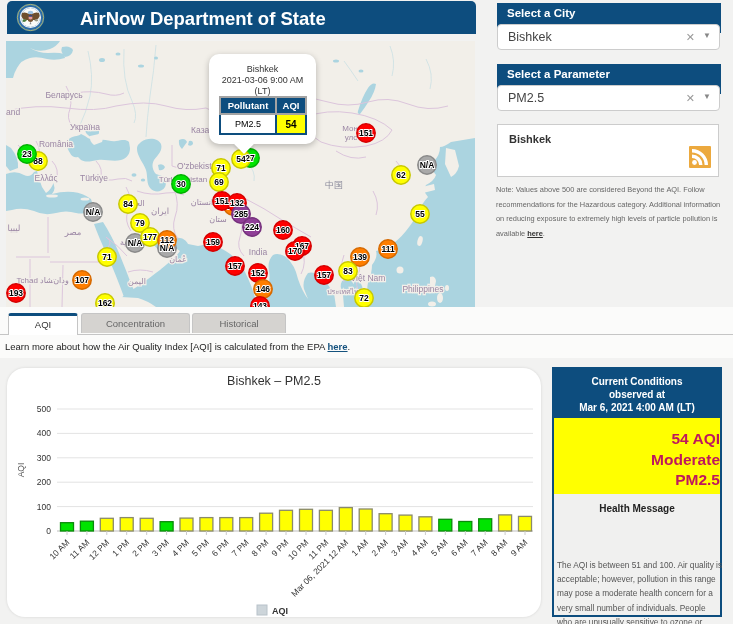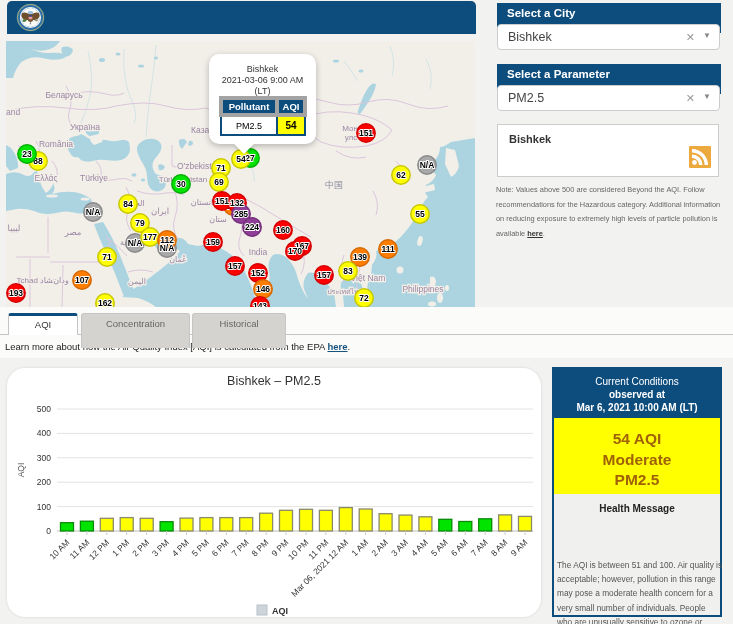--- a/index.html
+++ b/index.html
@@ -6,44 +6,44 @@
 html,body { width:733px; height:624px; background:#f2f2f1; font-family:"Liberation Sans",sans-serif; overflow:hidden; position:relative; }
 .abs { position:absolute; }
 #hdr { left:7px; top:1px; width:469px; height:33px; background:#0d4d7e; border-radius:5px 5px 0 0; }
 #hdr .title { position:absolute; left:73px; top:7px; color:#fff; font-size:18.5px; font-weight:bold; }
 #strip { left:0; top:307px; width:733px; height:51px; background:#fbfbfa; }
 #map { left:6px; top:41px; width:469px; height:266px; background:#f2efe9; overflow:hidden; }
 #popup { left:209px; top:54px; width:107px; height:90px; background:#fff; border-radius:10px; box-shadow:0 2px 6px rgba(0,0,0,0.25); z-index:5; font-size:9px; color:#333; text-align:center; }
 #popup .tail { position:absolute; left:28px; top:83px; width:14px; height:14px; background:#fff; transform:rotate(45deg); box-shadow:2px 2px 3px rgba(0,0,0,0.12); }
 #popup .lines { position:absolute; top:10px; width:100%; line-height:11px; }
 #ptable { position:absolute; left:10px; top:42px; width:88px; border-collapse:collapse; z-index:2; background:#fff; }
-#ptable th { background:#0d4d7e; color:#fff; font-weight:bold; font-size:9.5px; height:17px; border:4px solid #a3a3a3; }
+#ptable th { background:#0d4d7e; color:#fff; font-weight:bold; font-size:9.5px; height:17px; border:2px solid #a3a3a3; }
 #ptable td { font-size:9px; height:20px; text-align:center; border:2px solid #0d4d7e; color:#000; }
 #ptable td.aqi { background:#ff0; font-weight:bold; font-size:10px; }
 .sbhead { left:497px; width:224px; height:30px; background:#0d4d7e; color:#fff; font-size:11.5px; font-weight:bold; line-height:21px; padding-left:10px; }
 .sbsel { left:497px; width:223px; height:26px; background:#fff; border:1px solid #ccc; border-radius:4px; font-size:12.5px; color:#444; line-height:24px; padding-left:10px; }
 .selx { position:absolute; right:24px; top:0; color:#999; font-size:11px; }
 .selar { position:absolute; right:8px; top:-1px; color:#888; font-size:8px; }
 #rssbox { left:497px; top:124px; width:222px; height:53px; background:#fff; border:1px solid #ccc; }
 #rssbox b { position:absolute; left:11px; top:8px; font-size:11px; color:#333; }
 #note { left:496px; top:183px; width:240px; font-size:7.4px; color:#666; line-height:14.5px; white-space:nowrap; }
-.tab { top:313px; height:35px; font-size:9.5px; text-align:center; border:1px solid #c5c5c5; border-bottom:none; border-radius:3px 3px 0 0; z-index:2; }
+.tab { top:313px; height:20px; font-size:9.5px; text-align:center; border:1px solid #c5c5c5; border-bottom:none; border-radius:3px 3px 0 0; z-index:2; }
 #tab1 { left:8px; width:70px; background:#fff; color:#333; border-top:3px solid #0d4d7e; line-height:17px; height:22px; }
 #tab2 { left:81px; width:109px; background:#d5d3d0; color:#666; line-height:20px; }
 #tab3 { left:192px; width:94px; background:#d5d3d0; color:#666; line-height:20px; }
 #tabline { left:0; top:334px; width:733px; height:1px; background:#c5c5c5; z-index:1; }
 #learn { left:5px; top:341px; font-size:9.5px; color:#222; }
 #learn a { color:#15527e; font-weight:bold; }
 #chart { left:7px; top:368px; width:534px; height:249px; background:#fff; border-radius:18px; box-shadow:0 0 3px rgba(0,0,0,0.12); }
 #cc { left:552px; top:367px; width:170px; height:250px; border:2px solid #0d4d7e; background:#f0f0ef; }
 #cc .h { background:#0d4d7e; color:#fff; text-align:center; padding-top:6px; height:49px; }
-#cc .h .l1 { font-size:10px; font-weight:normal; line-height:13px; }
+#cc .h .l1 { font-size:10px; font-weight:bold; line-height:13px; }
 #cc .h .l2 { font-size:10px; font-weight:bold; line-height:13px; }
 #cc .h .l3 { font-size:10px; font-weight:bold; line-height:13px; }
-#cc .y { background:#ff0; height:76px; text-align:center; color:#a16207; font-size:15.5px; font-weight:bold; padding-top:11px; line-height:20.5px; }
+#cc .y { background:#ff0; height:76px; text-align:right; color:#be185d; font-size:15.5px; font-weight:bold; padding-top:11px; line-height:20.5px; }
 #cc .hm { text-align:center; font-size:10px; font-weight:bold; color:#222; padding-top:9px; }
 #cc .txt { padding:4px 16px 0 3px; font-size:8.3px; color:#555; line-height:14.2px; white-space:nowrap;margin-top:40px; }
 </style>
 </head>
 <body>
 <div class="abs" id="strip"></div>
 
 <div class="abs" id="hdr">
   <svg class="abs" style="left:9px;top:2px" width="29" height="29" viewBox="0 0 29 29">
     <circle cx="14.5" cy="14.5" r="13.8" fill="#2e6da8"></circle>
@@ -53,20 +53,21 @@
     <ellipse cx="14.5" cy="10.1" rx="2.7" ry="2.3" fill="#9fc3e3"></ellipse>
     <path d="M13.2,11.2 Q9.5,8.4 6,9.9 Q4.5,12.8 6.6,15.5 Q9.8,17.7 12.6,16.7 Z" fill="#6f4f2d"></path>
     <path d="M15.8,11.2 Q19.5,8.4 23,9.9 Q24.5,12.8 22.4,15.5 Q19.2,17.7 16.4,16.7 Z" fill="#6f4f2d"></path>
     <path d="M11.7,11.7 Q14.5,10.4 17.3,11.7 L16.9,18 Q14.5,19.9 12.1,18 Z" fill="#7a5533"></path>
     <rect x="12.7" y="12.1" width="3.6" height="1.7" fill="#31427c"></rect>
     <path d="M12.7,13.8 h3.6 v2 q-1.8,1.5 -3.6,0 Z" fill="#e89a9a"></path>
     <path d="M6.8,16.6 Q9.2,15.7 10.8,17.6 Q8.8,19.6 6.4,18.5 Z" fill="#4a7a3a"></path>
     <path d="M18.2,17.6 Q19.8,15.7 22.2,16.6 Q22.6,18.5 20.1,18.5 Z" fill="#9a9a8a"></path>
     <path d="M14.5,18.6 L13.6,21.3 L15.4,21.3 Z" fill="#8a8a8a"></path>
   </svg>
+  <span class="title">AirNow Department of State</span>
 </div>
 
 <div class="abs" id="map">
 <svg width="469" height="266" viewBox="0 0 469 266">
 <rect width="469" height="266" fill="#f2efe9"></rect>
 <path d="M0,0 L54,0 Q51,5 44,8 Q36,11 29,9 L24,7 Q32,12 42,12 Q52,11 58,13 L59,17 Q50,20 41,18 Q31,15 24,17 Q15,19 11,27 Q8,32 7,37 L0,37 Z" fill="#abd4e0"></path>
 <path d="M56,6 Q64,4 67,9 Q66,15 59,16 Q54,11 56,6 Z" fill="#abd4e0"></path>
 <ellipse cx="96" cy="19" rx="3" ry="2" fill="#abd4e0"></ellipse>
 <ellipse cx="112" cy="13" rx="2.5" ry="1.5" fill="#abd4e0"></ellipse>
 <ellipse cx="135" cy="25" rx="3" ry="1.5" fill="#abd4e0"></ellipse>
@@ -389,18 +390,18 @@
 <text x="521.0" y="175.0" font-size="8.5" fill="#333" text-anchor="end" transform="rotate(-45 521.0 175.0)">9 AM</text>
 <rect x="250" y="237" width="10" height="10" fill="#cdd5da" stroke="#b8c2c9" stroke-width="1"></rect>
 <text x="265" y="246" font-size="9" font-weight="bold" fill="#333">AQI</text>
 </svg>
 </div>
 
 <div class="abs" id="cc">
   <div class="h">
     <div class="l1">Current Conditions</div>
     <div class="l2">observed at</div>
-    <div class="l3">Mar 6, 2021 10:00 AM (LT)</div>
+    <div class="l3">Mar 6, 2021 4:00 AM (LT)</div>
   </div>
   <div class="y">54 AQI<br>Moderate<br>PM2.5</div>
   <div class="hm">Health Message</div>
   <div class="txt">The AQI is between 51 and 100. Air quality is<br>acceptable; however, pollution in this range<br>may pose a moderate health concern for a<br>very small number of individuals. People<br>who are unusually sensitive to ozone or<br>particle pollution may experience respiratory<br>symptoms.</div>
 </div>
 
 </body></html>

